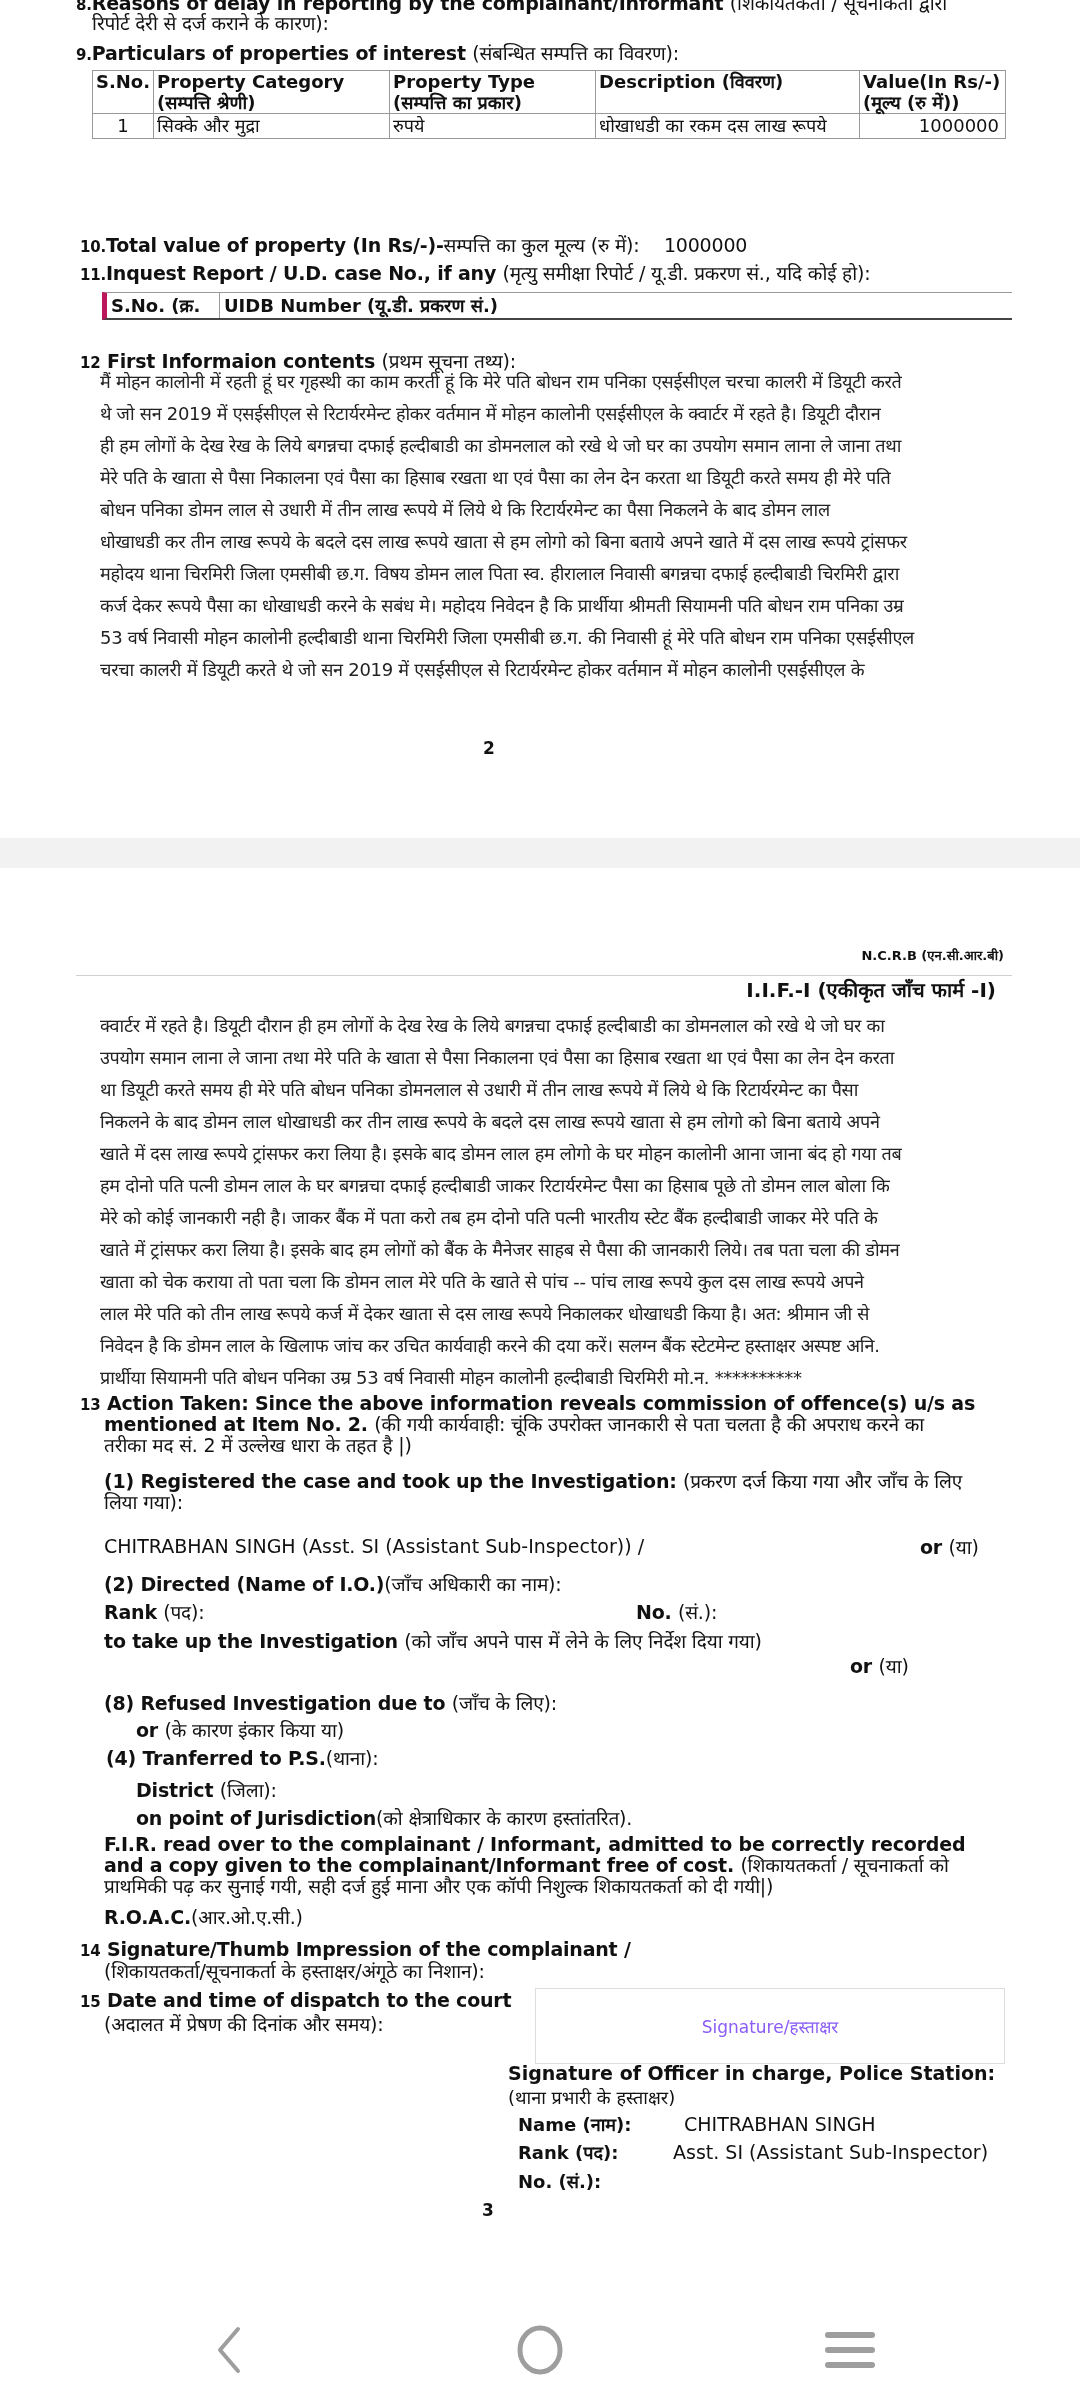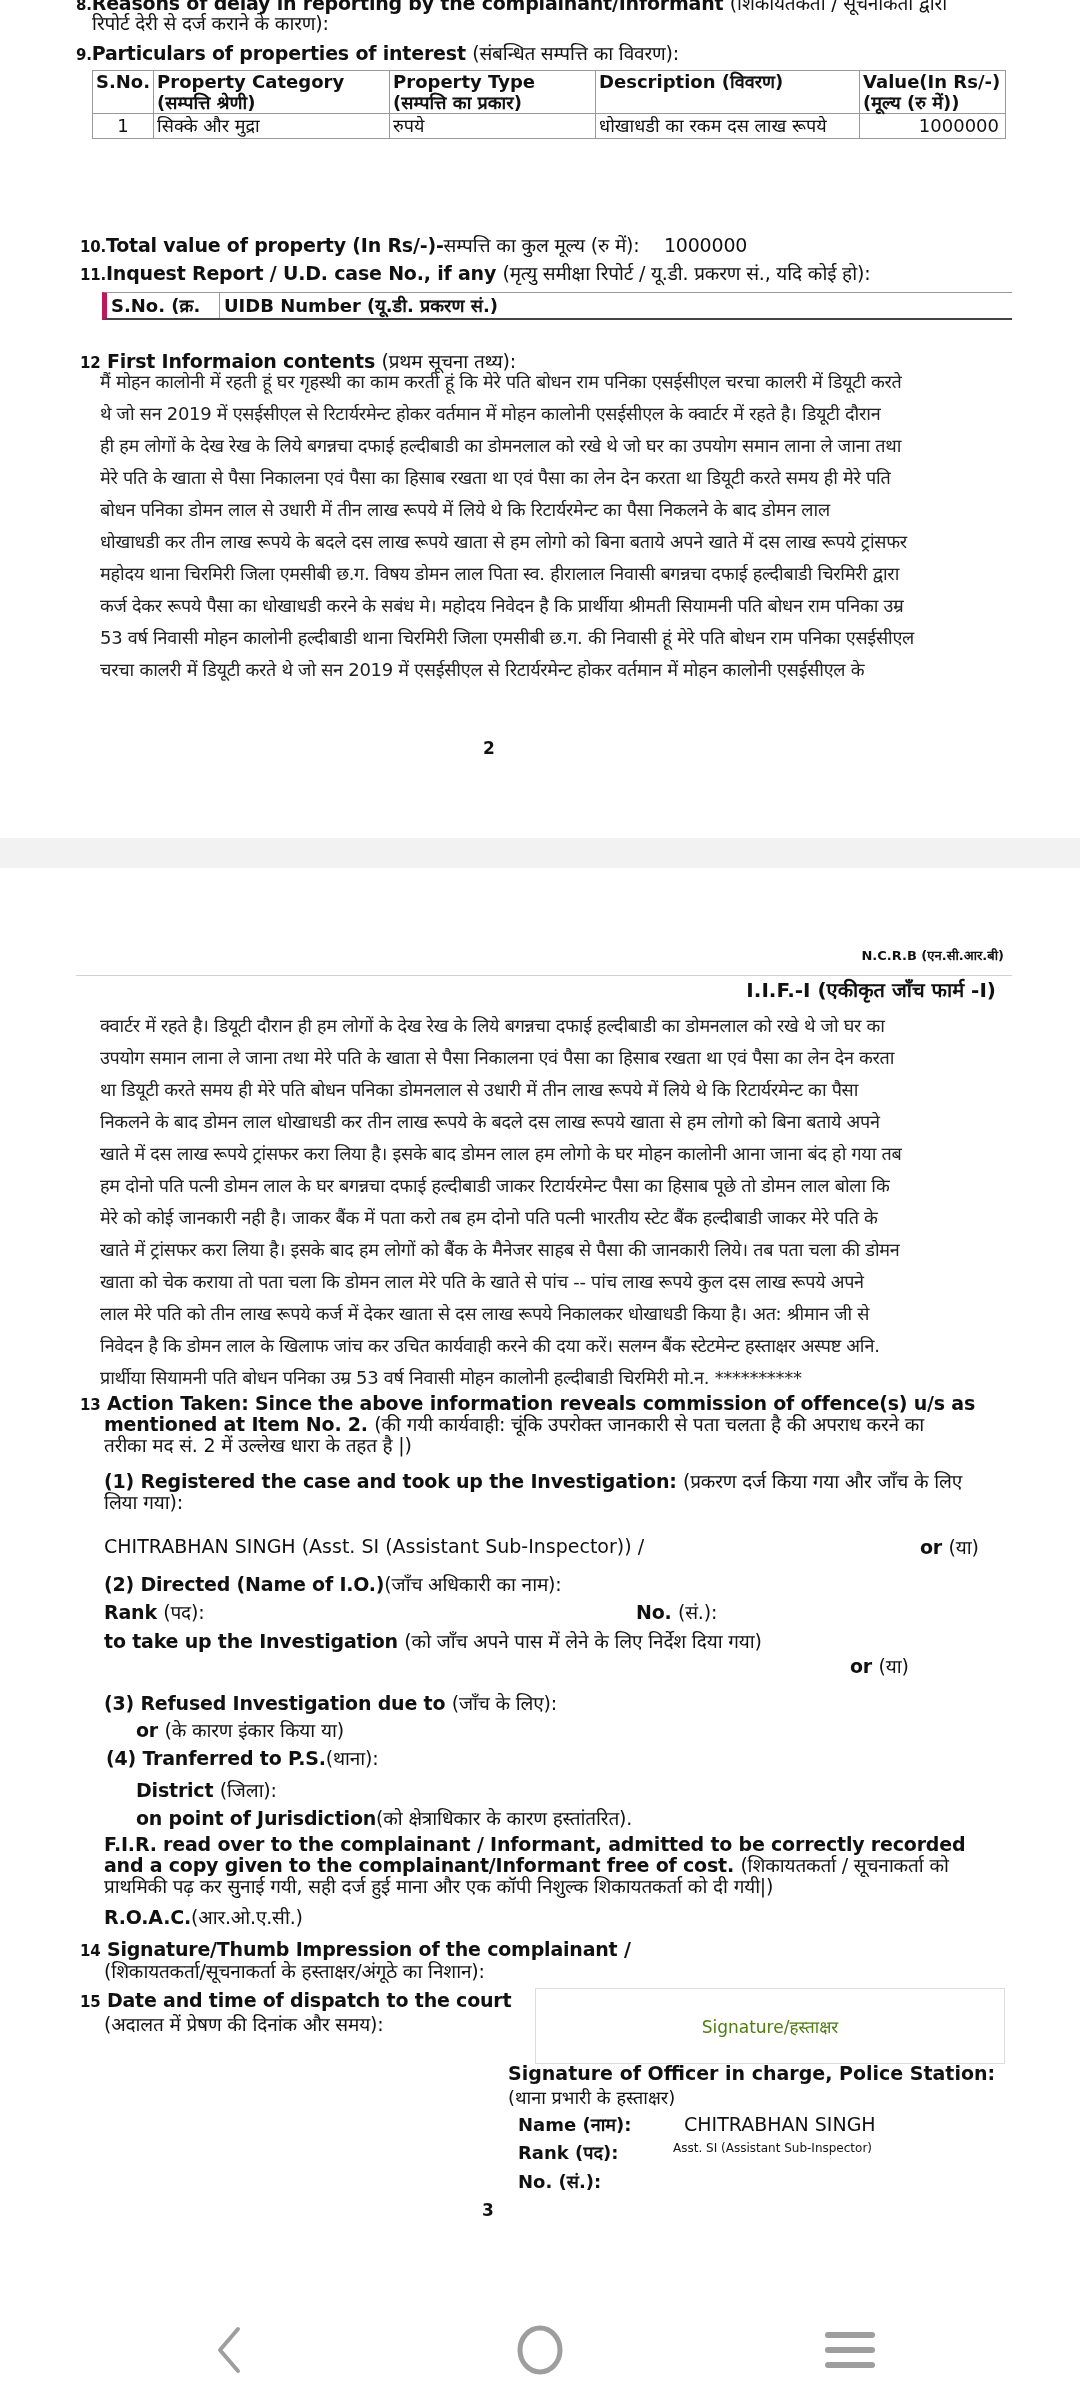--- a/index.html
+++ b/index.html
@@ -23,21 +23,21 @@
   table.prop td.c { text-align: center; }
 
   
   .uidb { position: absolute; left: 102px; top: 292px; width: 910px; height: 28px; border-top: 1px solid #999; border-bottom: 2px solid #444; border-left: 5px solid #be185d; font-size: 18px; font-weight: bold; display: flex; }
   .uidb .c1 { width: 113px; border-right: 1px solid #999; padding-left: 4px; line-height: 26px; }
   .uidb .c2 { padding-left: 4px; line-height: 26px; }
 
   .page-gap { position: absolute; left: 0; top: 838px; width: 1080px; height: 30px; background: #f2f2f2; }
   .hr { position: absolute; left: 76px; top: 975px; width: 936px; height: 1px; background: #d0d0d0; }
 
-  .sigbox { position: absolute; left: 535px; top: 1988px; width: 470px; height: 76px; border: 1px solid #ddd; display: flex; align-items: center; justify-content: center; font-size: 17px; color: #4d7c0f; }
+  .sigbox { position: absolute; left: 535px; top: 1988px; width: 470px; height: 76px; border: 1px solid #ddd; display: flex; align-items: center; justify-content: center; font-size: 17px; color: #8b5cf6; }
 
   .navbar { position: absolute; left: 0; top: 2300px; width: 1080px; height: 100px; }
   .nav-btn { position: absolute; top: 20px; width: 60px; height: 60px; display: flex; align-items: center; justify-content: center; }
 </style>
 </head>
 <body>
 
 <div class="abs sec-head" style="left:76px; top:-8px; width:960px;">
   <span class="num">8.</span><span>Reasons of delay in reporting by the complainant/Informant</span> <span class="hi">(शिकायतकर्ता / सूचनाकर्ता द्वारा</span>
 </div>
@@ -156,21 +156,21 @@
   <span>No.</span> <span class="hi">(सं.):</span>
 </div>
 <div class="abs sec-head" style="left:104px; top:1630px;">
   <span>to take up the Investigation</span> <span class="hi">(को जाँच अपने पास में लेने के लिए निर्देश दिया गया)</span>
 </div>
 <div class="abs sec-head" style="left:850px; top:1655px;">
   <span>or</span> <span class="hi">(या)</span>
 </div>
 
 <div class="abs sec-head" style="left:104px; top:1692px;">
-  <span>(3)  Refused Investigation due to</span> <span class="hi">(जाँच के लिए):</span>
+  <span>(8)  Refused Investigation due to</span> <span class="hi">(जाँच के लिए):</span>
 </div>
 <div class="abs sec-head" style="left:136px; top:1719px;">
   <span>or</span> <span class="hi">(के कारण इंकार किया या)</span>
 </div>
 <div class="abs sec-head" style="left:106px; top:1747px;">
   <span>(4)  Tranferred to P.S.</span><span class="hi">(थाना):</span>
 </div>
 <div class="abs sec-head" style="left:136px; top:1779px;">
   <span>District</span> <span class="hi">(जिला):</span>
 </div>
@@ -205,21 +205,21 @@
 
 <div class="sigbox">
   <span>Signature/हस्ताक्षर</span>
 </div>
 
 <div class="abs b" style="left:508px; top:2062px; font-size:19px;">Signature of Officer in charge, Police Station:</div>
 <div class="abs" style="left:508px; top:2085px; font-size:18px;">(थाना प्रभारी के हस्ताक्षर)</div>
 <div class="abs b" style="left:518px; top:2112px; font-size:18px;">Name (नाम):</div>
 <div class="abs" style="left:684px; top:2113px; font-size:19px;">CHITRABHAN  SINGH</div>
 <div class="abs b" style="left:518px; top:2140px; font-size:18px;">Rank (पद):</div>
-<div class="abs" style="left:673px; top:2141px; font-size:12px;">Asst. SI (Assistant Sub-Inspector)</div>
+<div class="abs" style="left:673px; top:2141px; font-size:19px;">Asst. SI (Assistant Sub-Inspector)</div>
 <div class="abs b" style="left:518px; top:2169px; font-size:18px;">No. (सं.):</div>
 
 <div class="abs b" style="left:482px; top:2200px; font-size:17px;">3</div>
 
 <div class="navbar">
   <div class="nav-btn" style="left:200px;">
     <svg width="40" height="50" viewBox="0 0 40 50">
       <polyline points="28,4 10,25 28,46" fill="none" stroke="#9e9e9e" stroke-width="4" stroke-linecap="round" stroke-linejoin="round"></polyline>
     </svg>
   </div>

